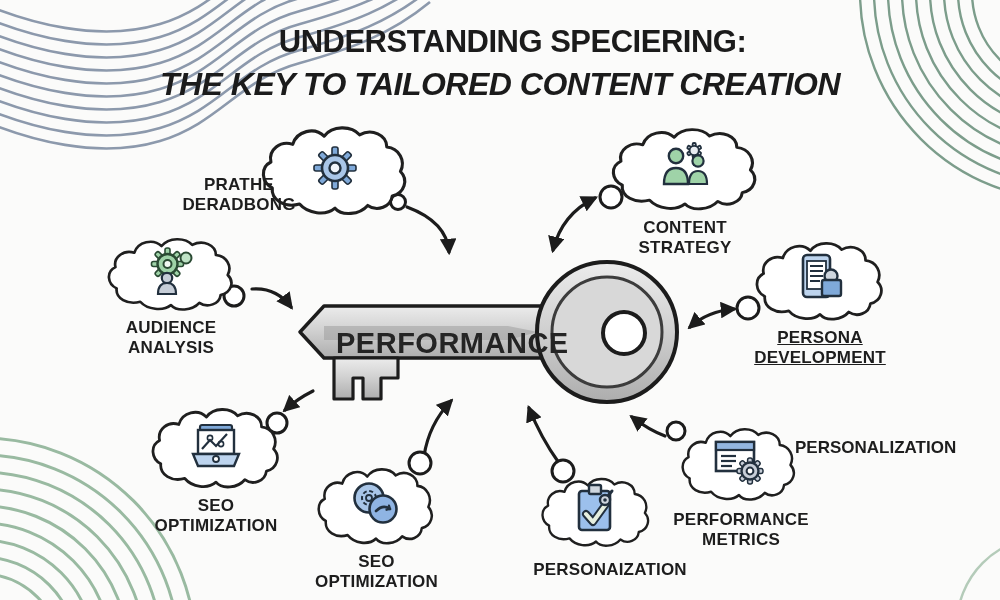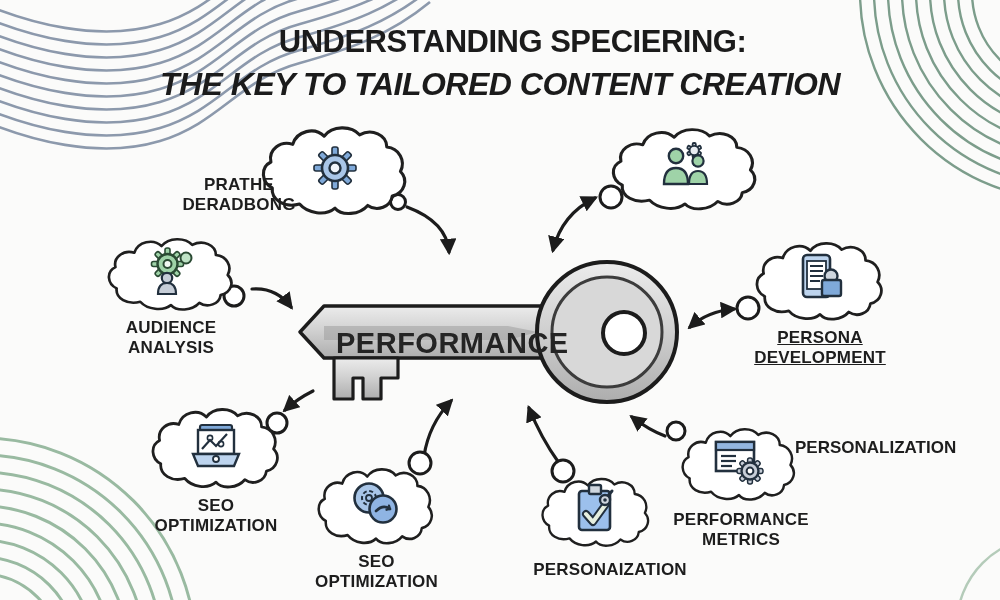--- a/index.html
+++ b/index.html
@@ -171,20 +171,22 @@
         <rect x="36.6" y="1" width="3.2" height="15" rx="1.2" transform="rotate(60 38.2 8.5)"></rect>
         <rect x="36.6" y="1" width="3.2" height="15" rx="1.2" transform="rotate(120 38.2 8.5)"></rect>
       </g>
       <circle cx="38.2" cy="8.5" r="4.6" fill="#e8ecf1" stroke="#22303e" stroke-width="1.8"></circle>
       <line x1="38.2" y1="13" x2="38.2" y2="24" stroke="#22303e" stroke-width="2.4"></line>
       <circle cx="20" cy="14" r="7.2" fill="#9fd3a8" stroke="#22303e" stroke-width="2.4"></circle>
       <path d="M8 42 Q8 26 20 26 Q32 26 32 42 Z" fill="#9fd3a8" stroke="#22303e" stroke-width="2.4"></path>
       <circle cx="42" cy="19" r="5.6" fill="#9fd3a8" stroke="#22303e" stroke-width="2.2"></circle>
       <path d="M33 42 Q33 29 42 29 Q51 29 51 42 Z" fill="#9fd3a8" stroke="#22303e" stroke-width="2.2"></path>
     </svg>
+    <div class="node-label">CONTENT
+STRATEGY</div>
   </div>
 
   <div class="node n3">
     <svg class="cloud" viewBox="0 0 220 140" preserveAspectRatio="none">
         <use href="#cloud-shape"></use>
       </svg>
     <svg class="node-icon" width="56" height="50" viewBox="0 0 56 50">
       <g fill="#9fd3a8" stroke="#2a4a33" stroke-width="1.6">
         <rect x="22" y="1" width="5" height="32" rx="2"></rect>
         <rect x="22" y="1" width="5" height="32" rx="2" transform="rotate(45 24.5 17)"></rect>

